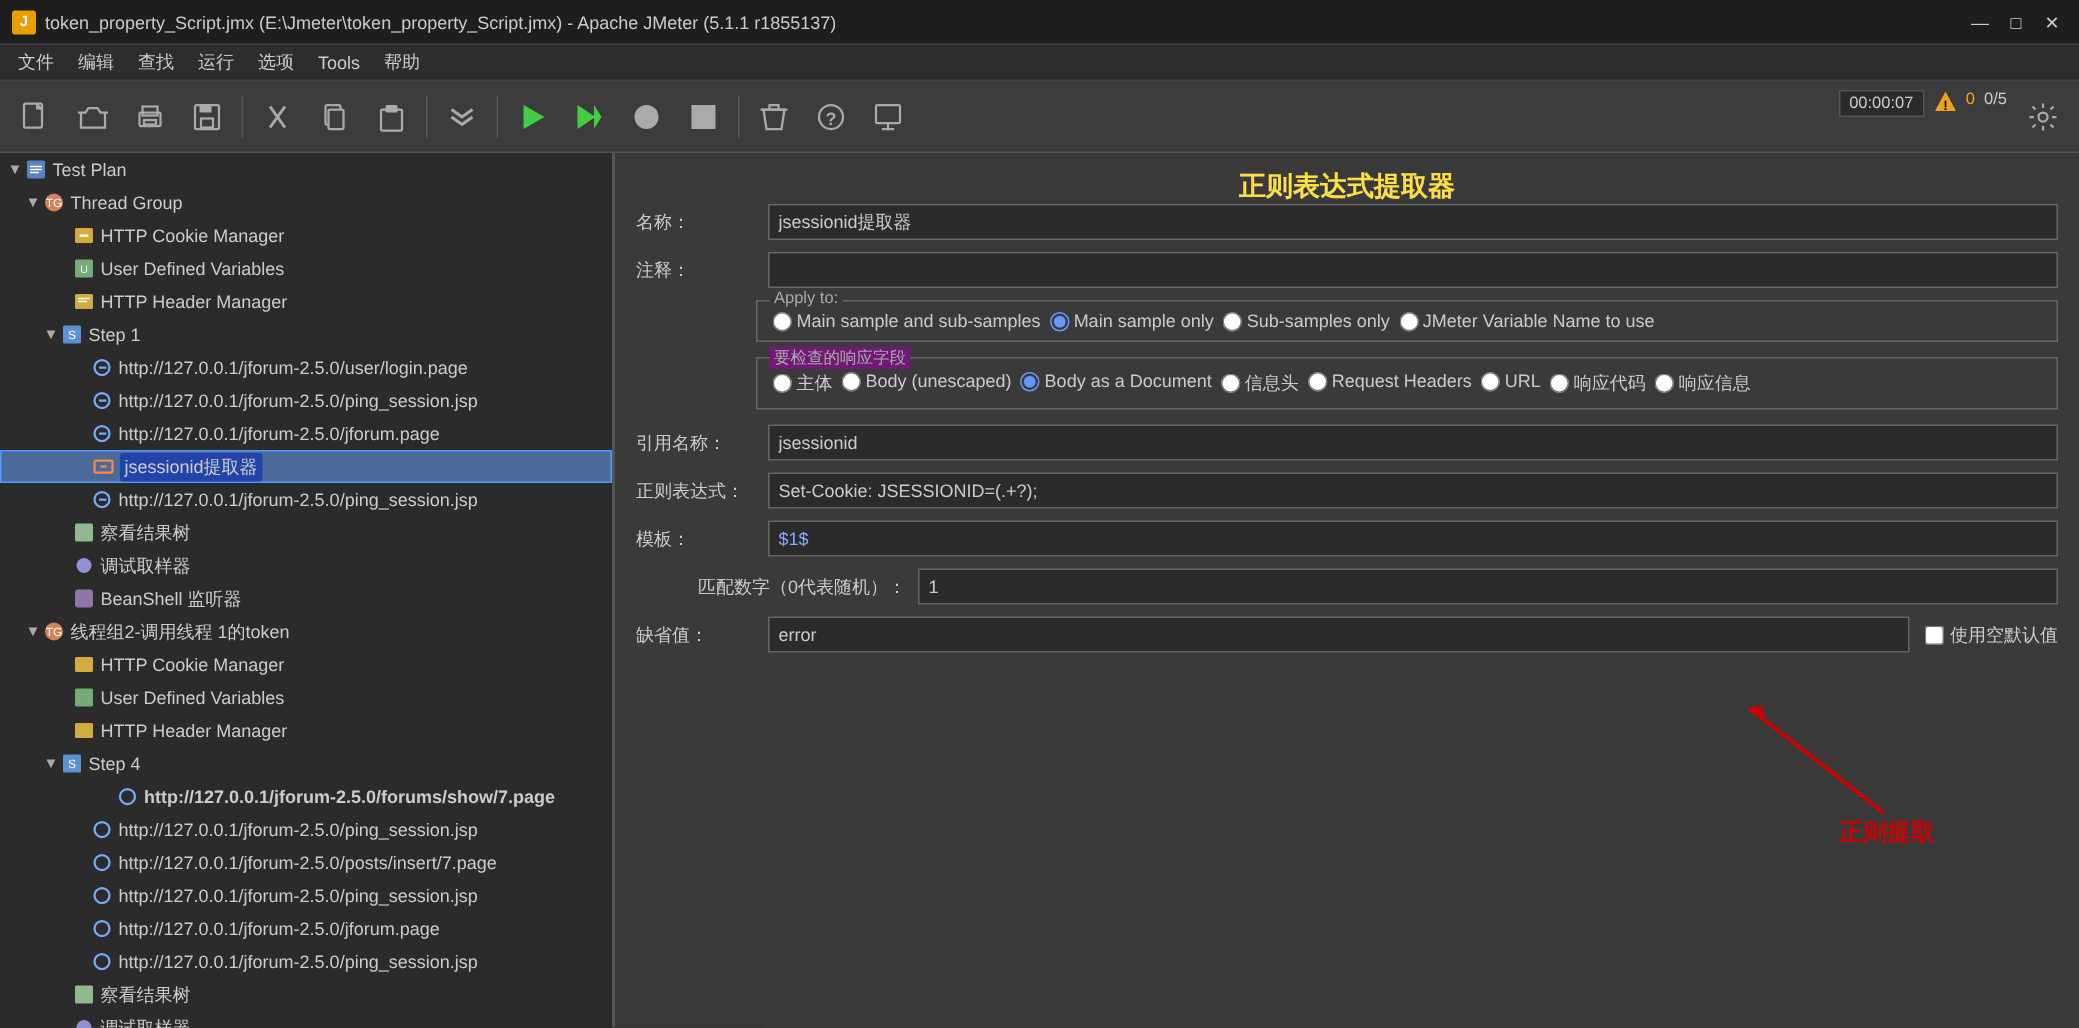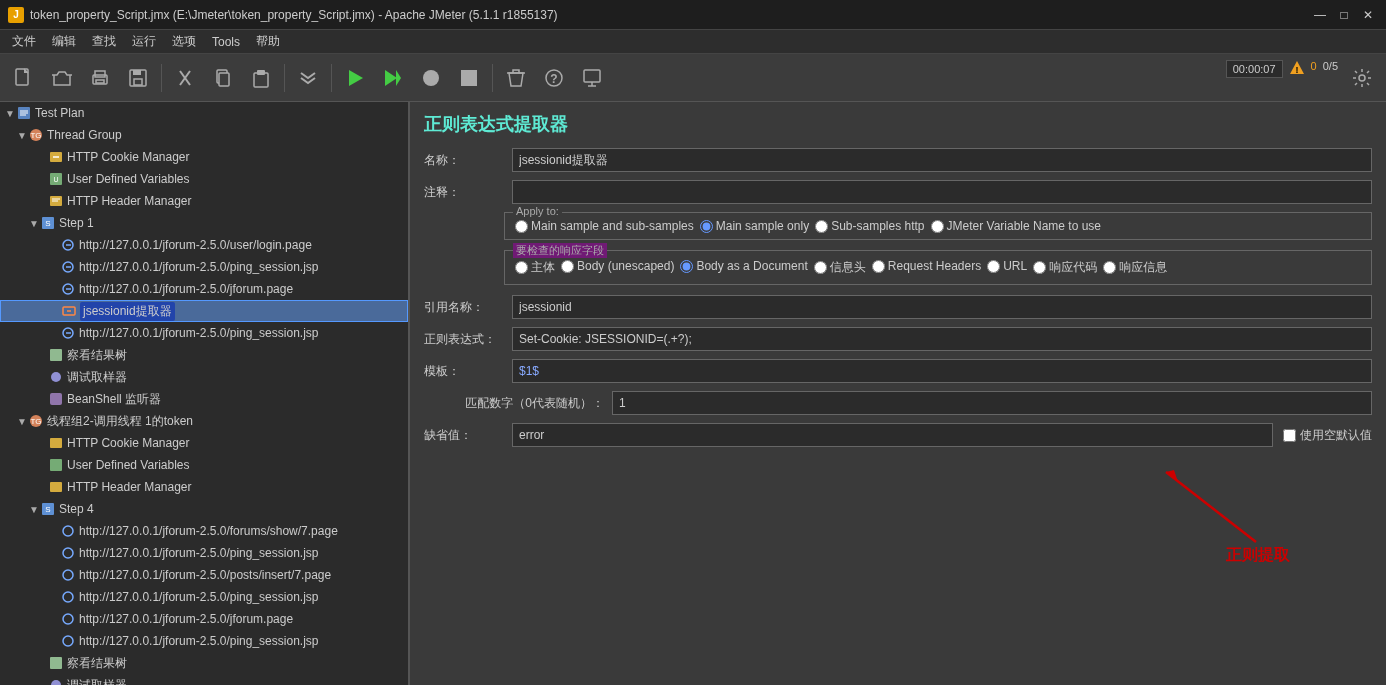--- a/index.html
+++ b/index.html
@@ -101,22 +101,23 @@
       flex: 1;
       background: #3a3a3a;
       overflow-y: auto;
       padding: 10px 14px;
       position: relative;
     }
 
     .panel-title {
       font-size: 18px;
       font-weight: bold;
-      color: #5eead4;
-      margin-bottom: 12px;
+      color: #fde047;
+      margin-bottom: 0;
+      text-align: center;
     }
 
     .form-row {
       display: flex;
       align-items: center;
       margin-bottom: 8px;
     }
     .form-label {
       color: #ccc;
       font-size: 12px;
@@ -550,21 +551,21 @@
       <span class="tree-expand">▼</span>
       <span class="tree-icon">
         <svg width="14" height="14" viewBox="0 0 14 14">
             <rect x="1" y="1" width="12" height="12" rx="1" fill="#6caaff" opacity="0.8"></rect>
             <text x="7" y="10" text-anchor="middle" fill="#fff" font-size="8">S</text>
           </svg>
       </span>
       <span class="tree-label">Step 4</span>
     </div>
 
-    <div class="tree-node" style="padding-left: 48px;">
+    <div class="tree-node" style="padding-left: 65px; font-weight: bold;">
       <span style="width:12px;display:inline-block;"></span>
       <span class="tree-icon">
         <svg width="14" height="14" viewBox="0 0 14 14">
             <circle cx="7" cy="7" r="5" fill="none" stroke="#77aaff" stroke-width="1.5"></circle>
           </svg>
       </span>
       <span class="tree-label">http://127.0.0.1/jforum-2.5.0/forums/show/7.page</span>
     </div>
 
     <div class="tree-node" style="padding-left: 48px;">
@@ -659,21 +660,21 @@
         <label class="radio-item">
           <input type="radio" name="applyTo" style="">
           <span class="radio-label">Main sample and sub-samples</span>
         </label>
         <label class="radio-item">
           <input type="radio" name="applyTo" checked="" style="">
           <span class="radio-label">Main sample only</span>
         </label>
         <label class="radio-item">
           <input type="radio" name="applyTo" style="">
-          <span class="radio-label">Sub-samples http</span>
+          <span class="radio-label">Sub-samples only</span>
         </label>
         <label class="radio-item">
           <input type="radio" name="applyTo" style="">
           <span class="radio-label">JMeter Variable Name to use</span>
         </label>
       </div>
     </div>
 
     <div class="check-section-box" style="margin-left: 80px; margin-right: 0; margin-bottom: 10px;">
       <span class="check-section-legend">要检查的响应字段</span>

